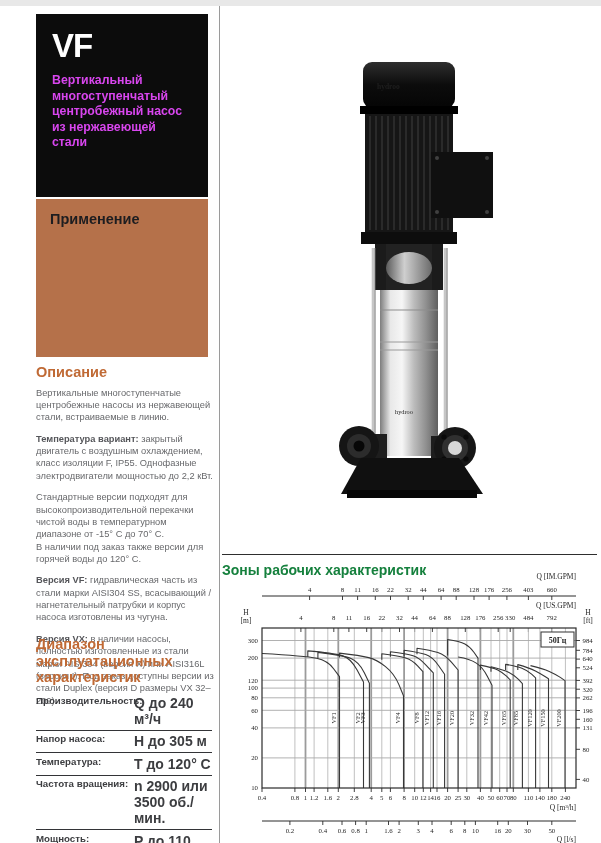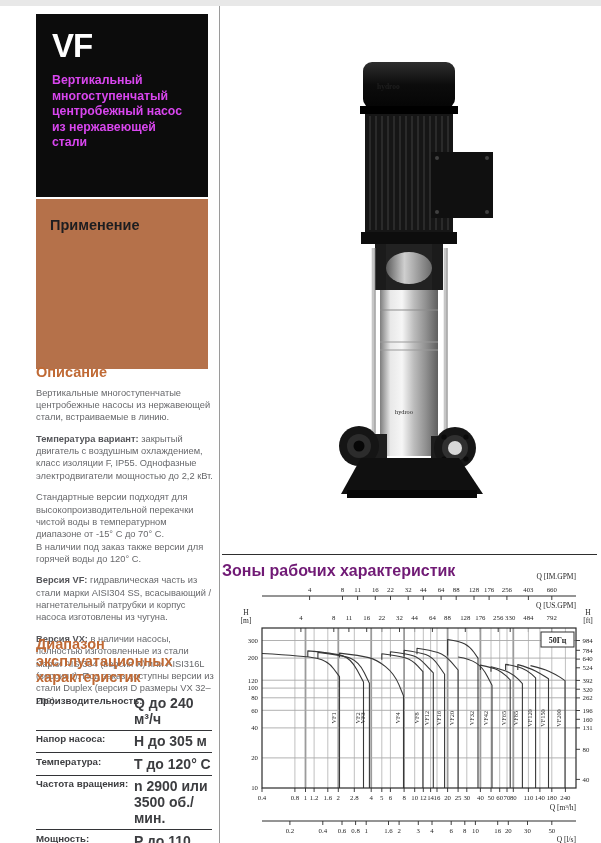--- a/index.html
+++ b/index.html
@@ -5,41 +5,41 @@
   html,body{margin:0;padding:0;background:#e8e8e8;}
   #page{position:relative;width:601px;height:843px;background:#ffffff;overflow:hidden;
         font-family:"Liberation Sans","DejaVu Sans",sans-serif;margin-top:6px;}
   .abs{position:absolute;}
 
   
   #brand-block{left:36px;top:8px;width:140px;height:151px;background:#0c0c0c;padding:16px 16px 16px 16px;}
   .model-line{color:#ffffff;font-size:33px;font-weight:800;line-height:0.98;letter-spacing:-1px;}
   #brand-subtitle{margin-top:11px;color:#d946ef;font-weight:700;font-size:12.3px;line-height:1.26;}
 
-  #application-box{left:36px;top:193px;width:144px;height:134px;background:#b5714a;padding:18px 14px;}
+  #application-box{left:36px;top:193px;width:144px;height:134px;background:#b5714a;padding:12px 14px;}
   #application-title{color:#1d1d20;font-size:14.5px;font-weight:700;margin:0 0 7px 0;}
   #application-body{color:#3a3c42;font-size:10.6px;font-weight:700;line-height:1.32;}
 
   .orange-h{color:#c06a35;font-size:14.5px;font-weight:700;line-height:1.15;margin:0 0 6px 0;}
   #description-block{left:36px;top:358px;width:178px;}
   #description-block p{margin:0 0 9px 0;color:#67686b;font-size:9.3px;line-height:1.33;}
   #description-block p b{color:#55565a;}
 
   #range-block{left:36px;top:630px;width:176px;}
   #range-table{width:176px;border-collapse:collapse;margin-top:2px;}
   .range-row{display:flex;border-bottom:1.6px solid #333437;padding:2.5px 0 3px 0;}
   .range-label{width:98px;color:#3c3d40;font-size:9.7px;font-weight:700;flex:none;}
   .range-value{color:#3c3d40;font-size:14px;font-weight:700;}
   #materials-title{margin-top:13px;}
   #materials-body{color:#67686b;font-size:9.3px;line-height:1.33;}
 
   
   #column-divider{left:219px;top:0;width:1px;height:843px;background:#9a9a9a;}
   #chart-rule{left:222px;top:548px;width:375px;height:1.4px;background:#2e2e2e;}
-  #chart-title{left:222px;top:556px;width:360px;color:#701a75;font-size:16px;font-weight:700;}
+  #chart-title{left:222px;top:556px;width:360px;color:#15803d;font-size:14px;font-weight:700;}
   #pump-figure{left:285px;top:36px;width:260px;height:470px;}
   #chart-wrap{left:222px;top:555px;width:379px;height:288px;}
   svg text{font-family:"Liberation Serif","DejaVu Serif",serif;fill:#1f1f1f;}
 </style>
 </head>
 <body>
 
 <div id="page">
 
   <div id="brand-block" class="abs">

